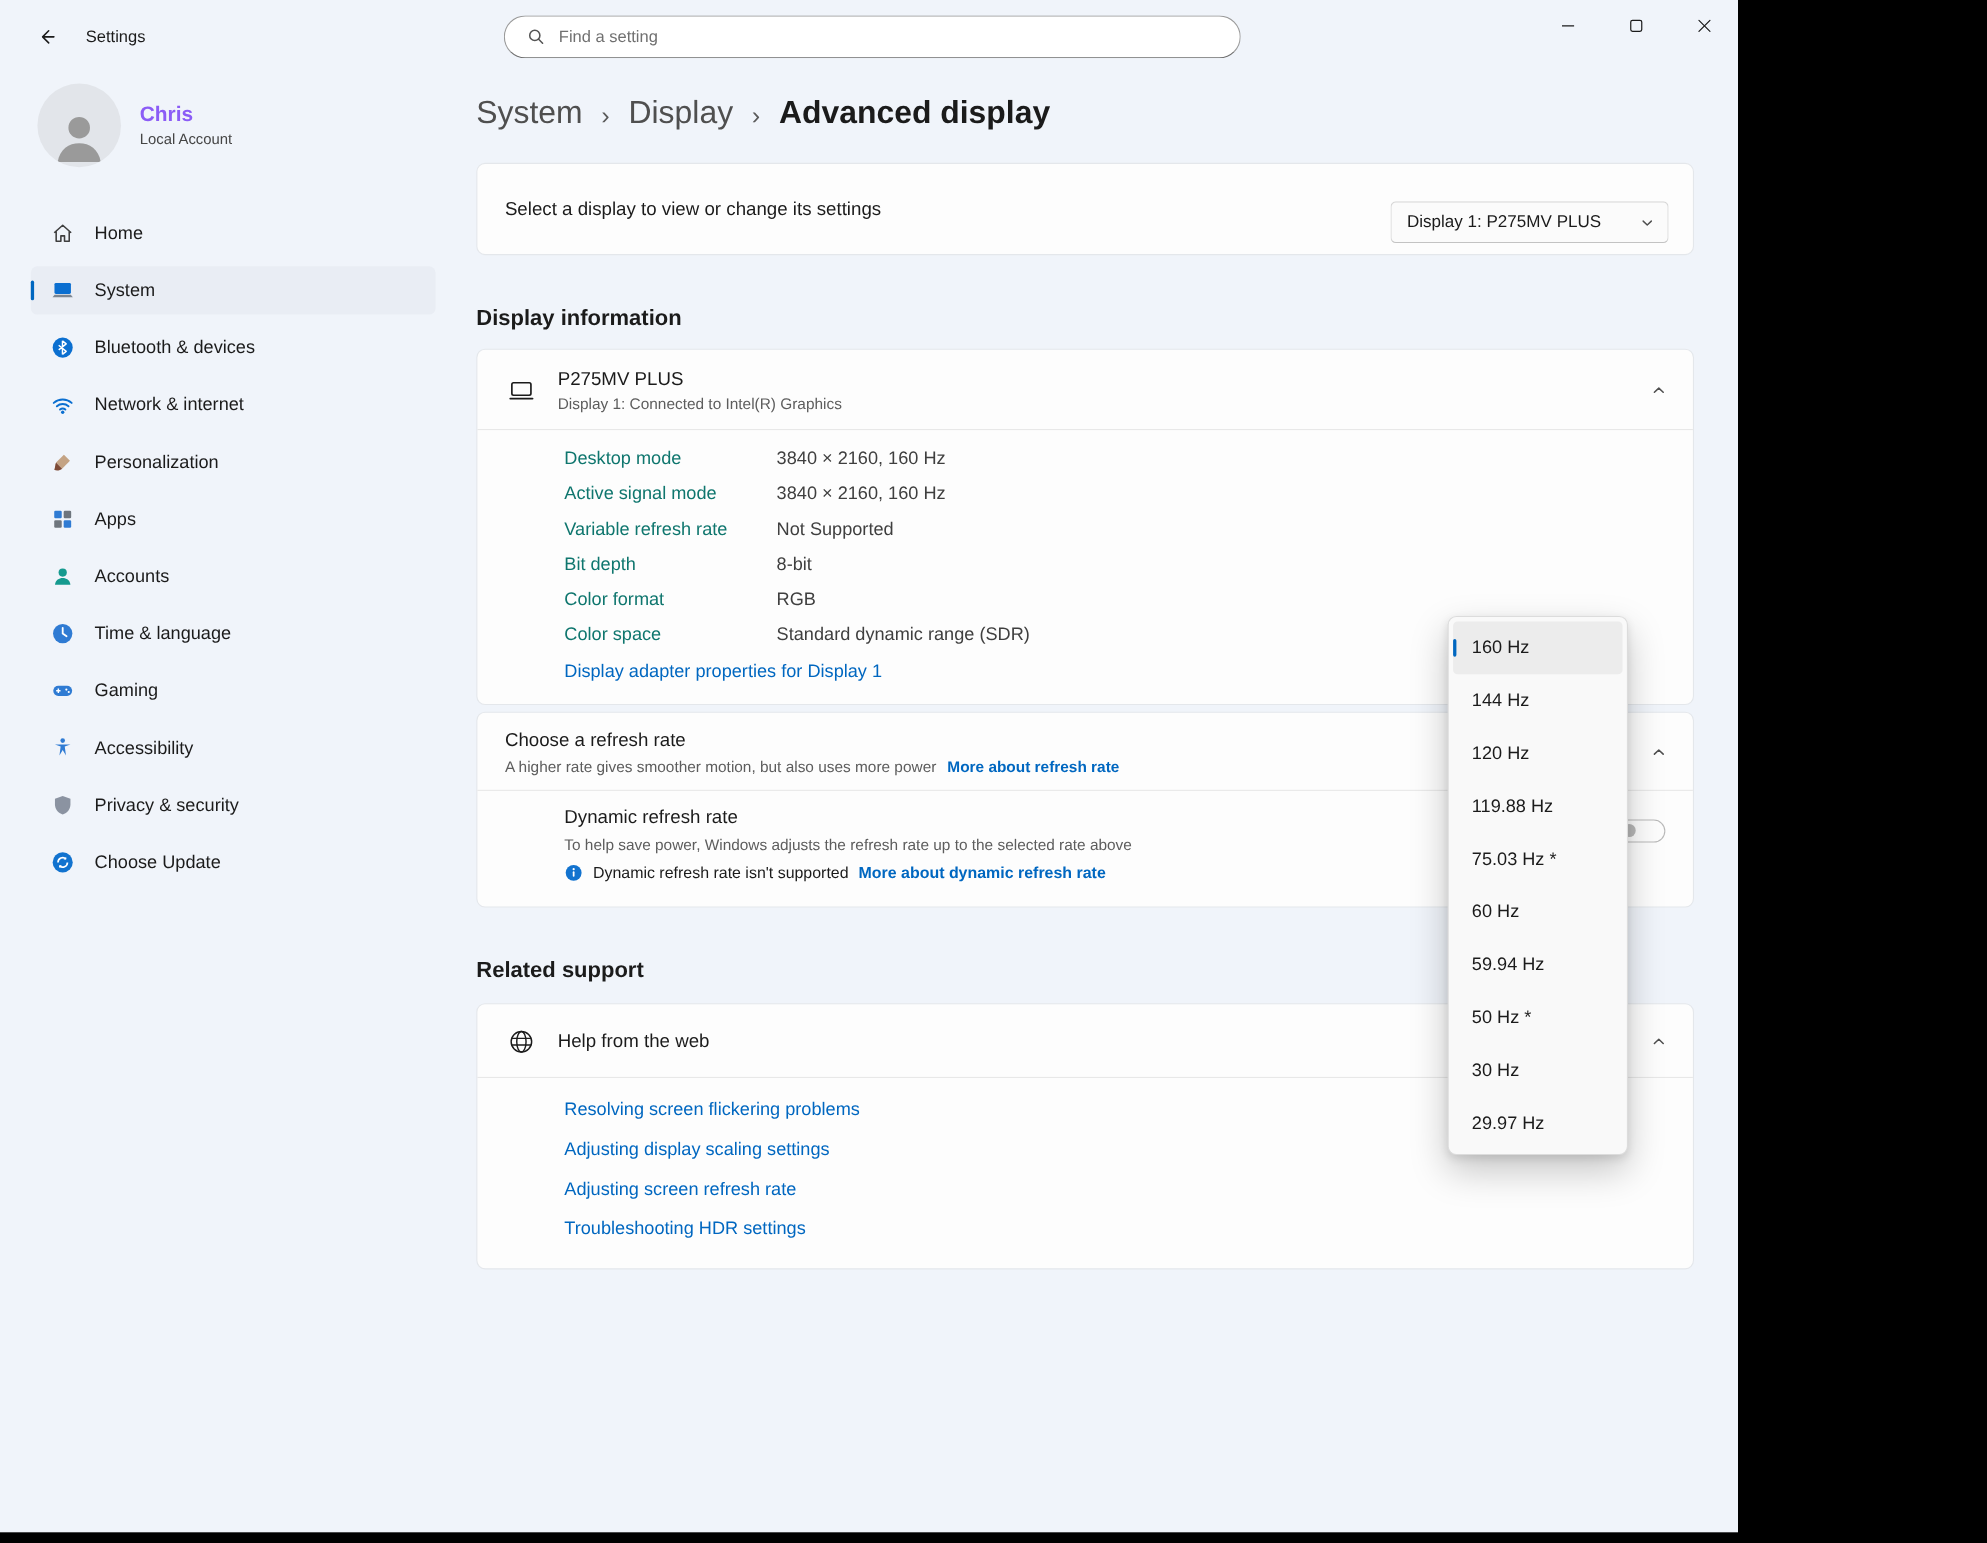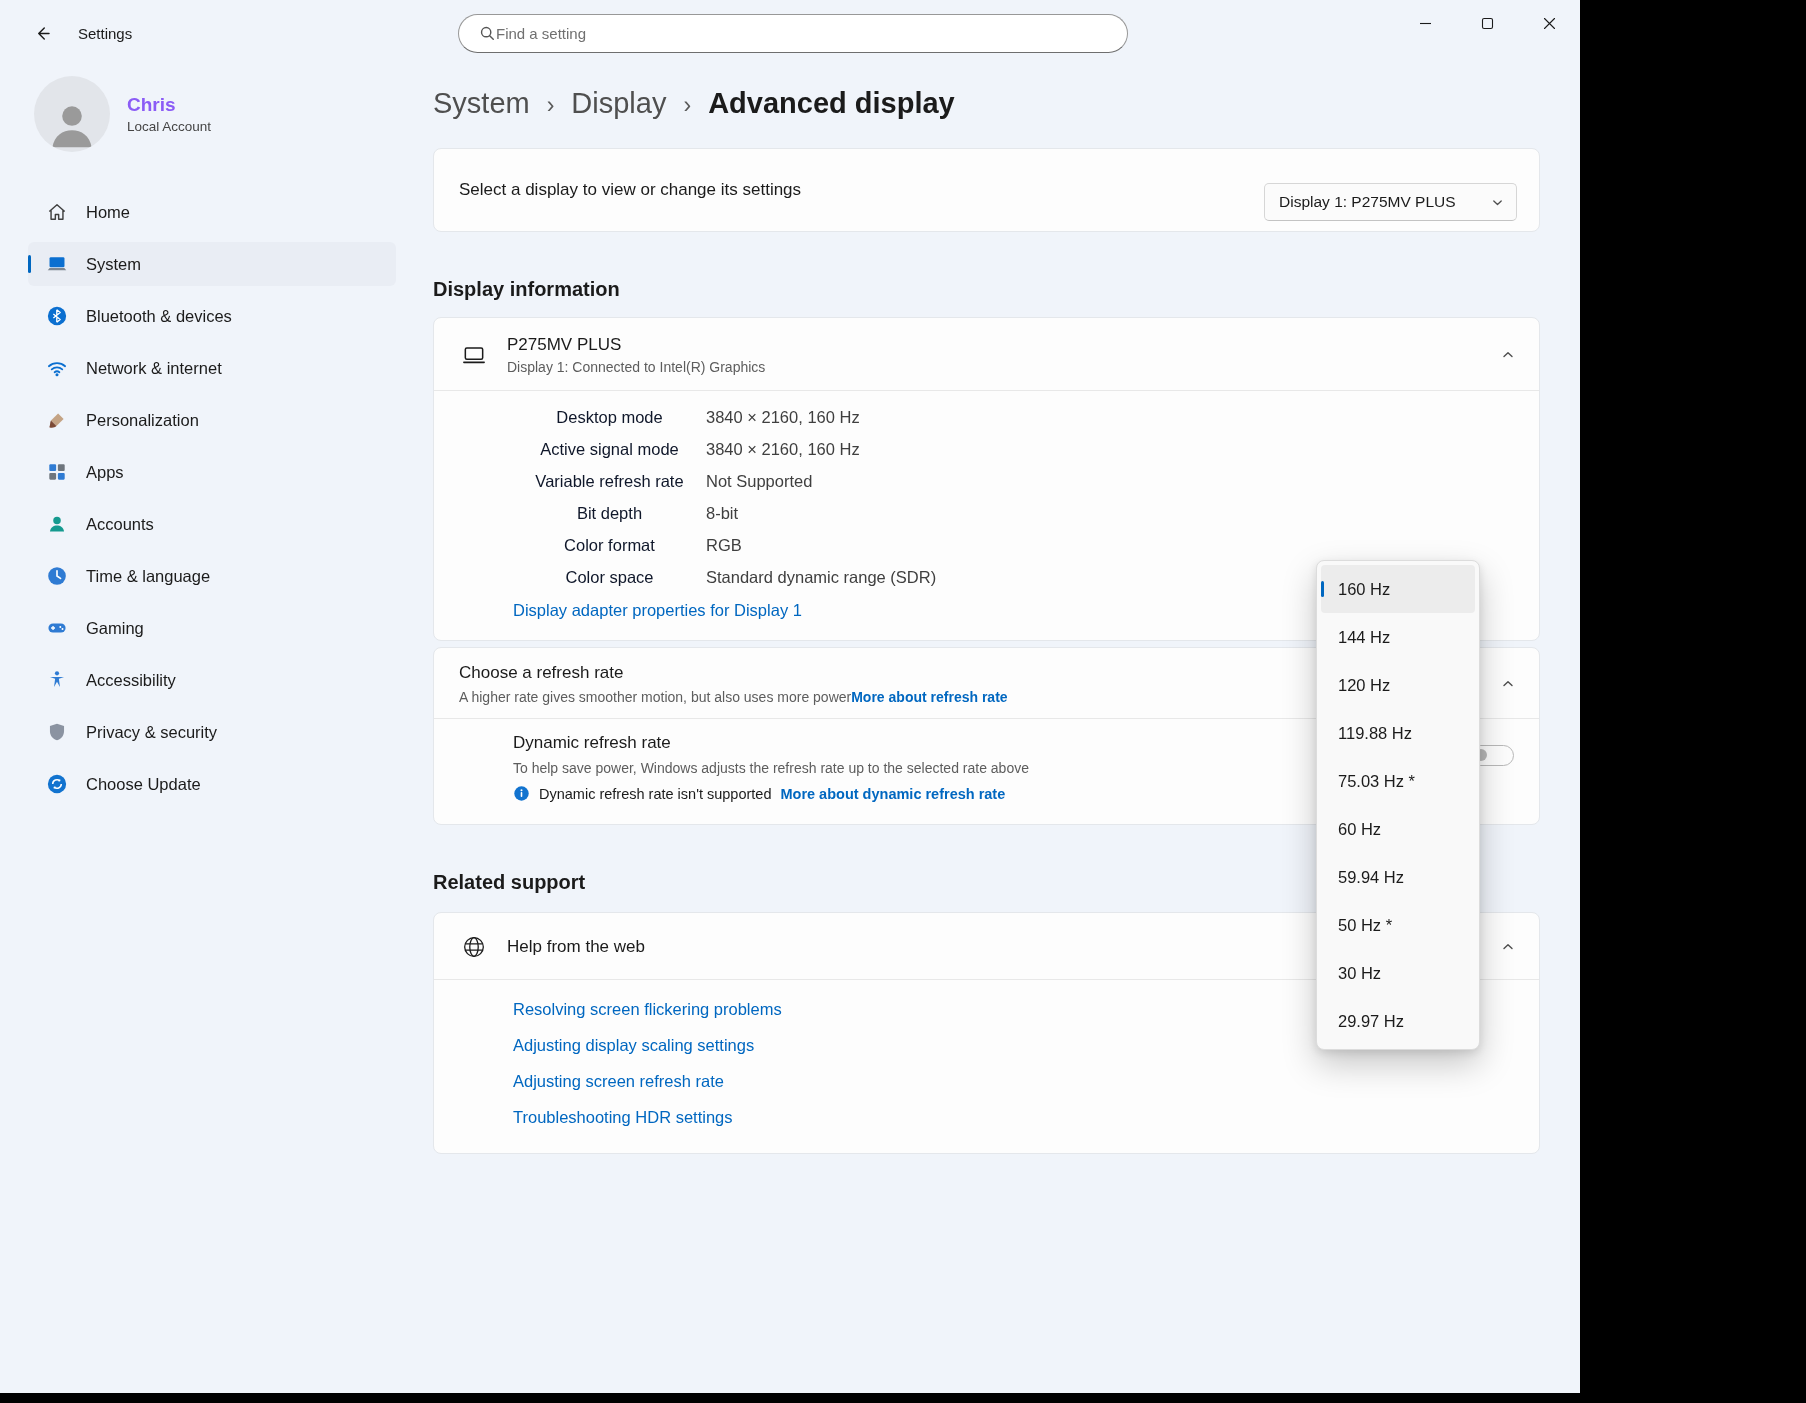--- a/index.html
+++ b/index.html
@@ -4,21 +4,21 @@
 <style>
   *{margin:0;padding:0;box-sizing:border-box;font-family:"Liberation Sans","DejaVu Sans",sans-serif;}
   body{width:1806px;height:1403px;}
   .screen{position:relative;width:1806px;height:1403px;background:#000;overflow:hidden;}
   .app-window{position:absolute;left:0;top:0;width:1580px;height:1393px;background:#f0f4fa;overflow:hidden;}
 
   
   .titlebar{position:absolute;left:0;top:0;width:100%;height:66px;}
   .back-btn{position:absolute;left:25px;top:15px;width:36px;height:36px;border:none;background:transparent;border-radius:5px;display:flex;align-items:center;justify-content:center;cursor:pointer;}
   .app-title{position:absolute;left:78px;top:25px;font-size:15px;color:#1b1b1b;}
-  .search-box{position:absolute;left:458px;top:14px;width:670px;height:39px;background:#fff;border:1px solid #989898;border-bottom-color:#6e6e6e;border-radius:20px;display:flex;align-items:center;padding:0 16px 0 20px;}
+  .search-box{position:absolute;left:458px;top:14px;width:670px;height:39px;background:#fff;border:1px solid #989898;border-bottom-color:#6e6e6e;border-radius:20px;display:flex;align-items:center;padding:0 16px 0 20px;gap:12px;}
   .search-box input{border:none;outline:none;flex:1;font-size:15px;color:#1b1b1b;background:transparent;}
   .search-box input::placeholder{color:#707070;}
   .window-controls{position:absolute;left:1394px;top:0;display:flex;}
   .win-btn{width:62px;height:46px;display:flex;align-items:center;justify-content:center;background:transparent;border:none;cursor:pointer;}
 
   
   .sidebar{position:absolute;left:0;top:66px;width:412px;bottom:0;}
   .user-card{position:absolute;left:34px;top:10px;display:flex;align-items:center;gap:17px;cursor:pointer;}
   .avatar{width:76px;height:76px;border-radius:50%;background:#e2e5ea;display:flex;align-items:flex-end;justify-content:center;overflow:hidden;flex:none;}
   .user-name{font-size:19px;font-weight:700;color:#8b5cf6;}
@@ -46,30 +46,30 @@
 
   .info-card{margin-top:16px;padding-bottom:18px;}
   .card-header{display:flex;align-items:center;padding:17px 14px 15px 27px;}
   .card-header-icon{width:26px;height:26px;margin-right:20px;flex:none;}
   .card-header-title{font-size:17px;color:#1b1b1b;}
   .card-header-sub{font-size:14px;color:#5d5d5d;margin-top:4px;}
   .chevron-btn{margin-left:auto;width:34px;height:34px;border:none;background:transparent;display:flex;align-items:center;justify-content:center;border-radius:5px;cursor:pointer;flex:none;}
   .card-divider{height:1px;background:#e8e8e8;}
   .info-rows{padding:10px 25px 0 79px;}
   .info-row{display:flex;align-items:center;height:32px;font-size:16.5px;}
-  .info-label{width:193px;color:#0f172a;flex:none;text-align:center;}
+  .info-label{width:193px;color:#0f766e;flex:none;}
   .info-value{color:#3f3f3f;display:flex;gap:8px;align-items:center;}
   a.link{color:#0067c0;text-decoration:none;cursor:pointer;}
   a.link.bold{font-weight:700;}
   .adapter-link{display:inline-block;margin:8px 0 2px 79px;font-size:16.5px;}
 
   .refresh-card{margin-top:6px;}
   .refresh-header{display:flex;align-items:center;padding:15px 14px 13px 25px;}
   .refresh-title{font-size:17px;color:#1b1b1b;}
-  .refresh-desc{font-size:14px;color:#5d5d5d;margin-top:6px;display:flex;align-items:flex-start;}
+  .refresh-desc{font-size:14px;color:#5d5d5d;margin-top:6px;display:flex;gap:10px;align-items:flex-start;}
   .refresh-desc a.link{font-size:14px;}
   .dynamic-block{display:flex;padding:14px 25px 22px 79px;justify-content:center;}
   .dynamic-title{font-size:17px;color:#1b1b1b;}
   .dynamic-desc{font-size:14px;color:#5d5d5d;margin-top:7px;}
   .dynamic-status{display:flex;align-items:center;gap:9px;margin-top:9px;font-size:14.5px;color:#1b1b1b;}
   .dynamic-status a.link{font-size:14.5px;}
   .toggle{margin-left:auto;margin-top:12px;width:44px;height:21px;border-radius:11px;border:1px solid #b9b9b9;position:relative;flex:none;background:transparent;cursor:default;}
   .toggle::after{content:"";position:absolute;left:4px;top:3px;width:12px;height:12px;border-radius:50%;background:#b9b9b9;}
 
   .support-card{margin-top:18px;padding-bottom:26px;}

